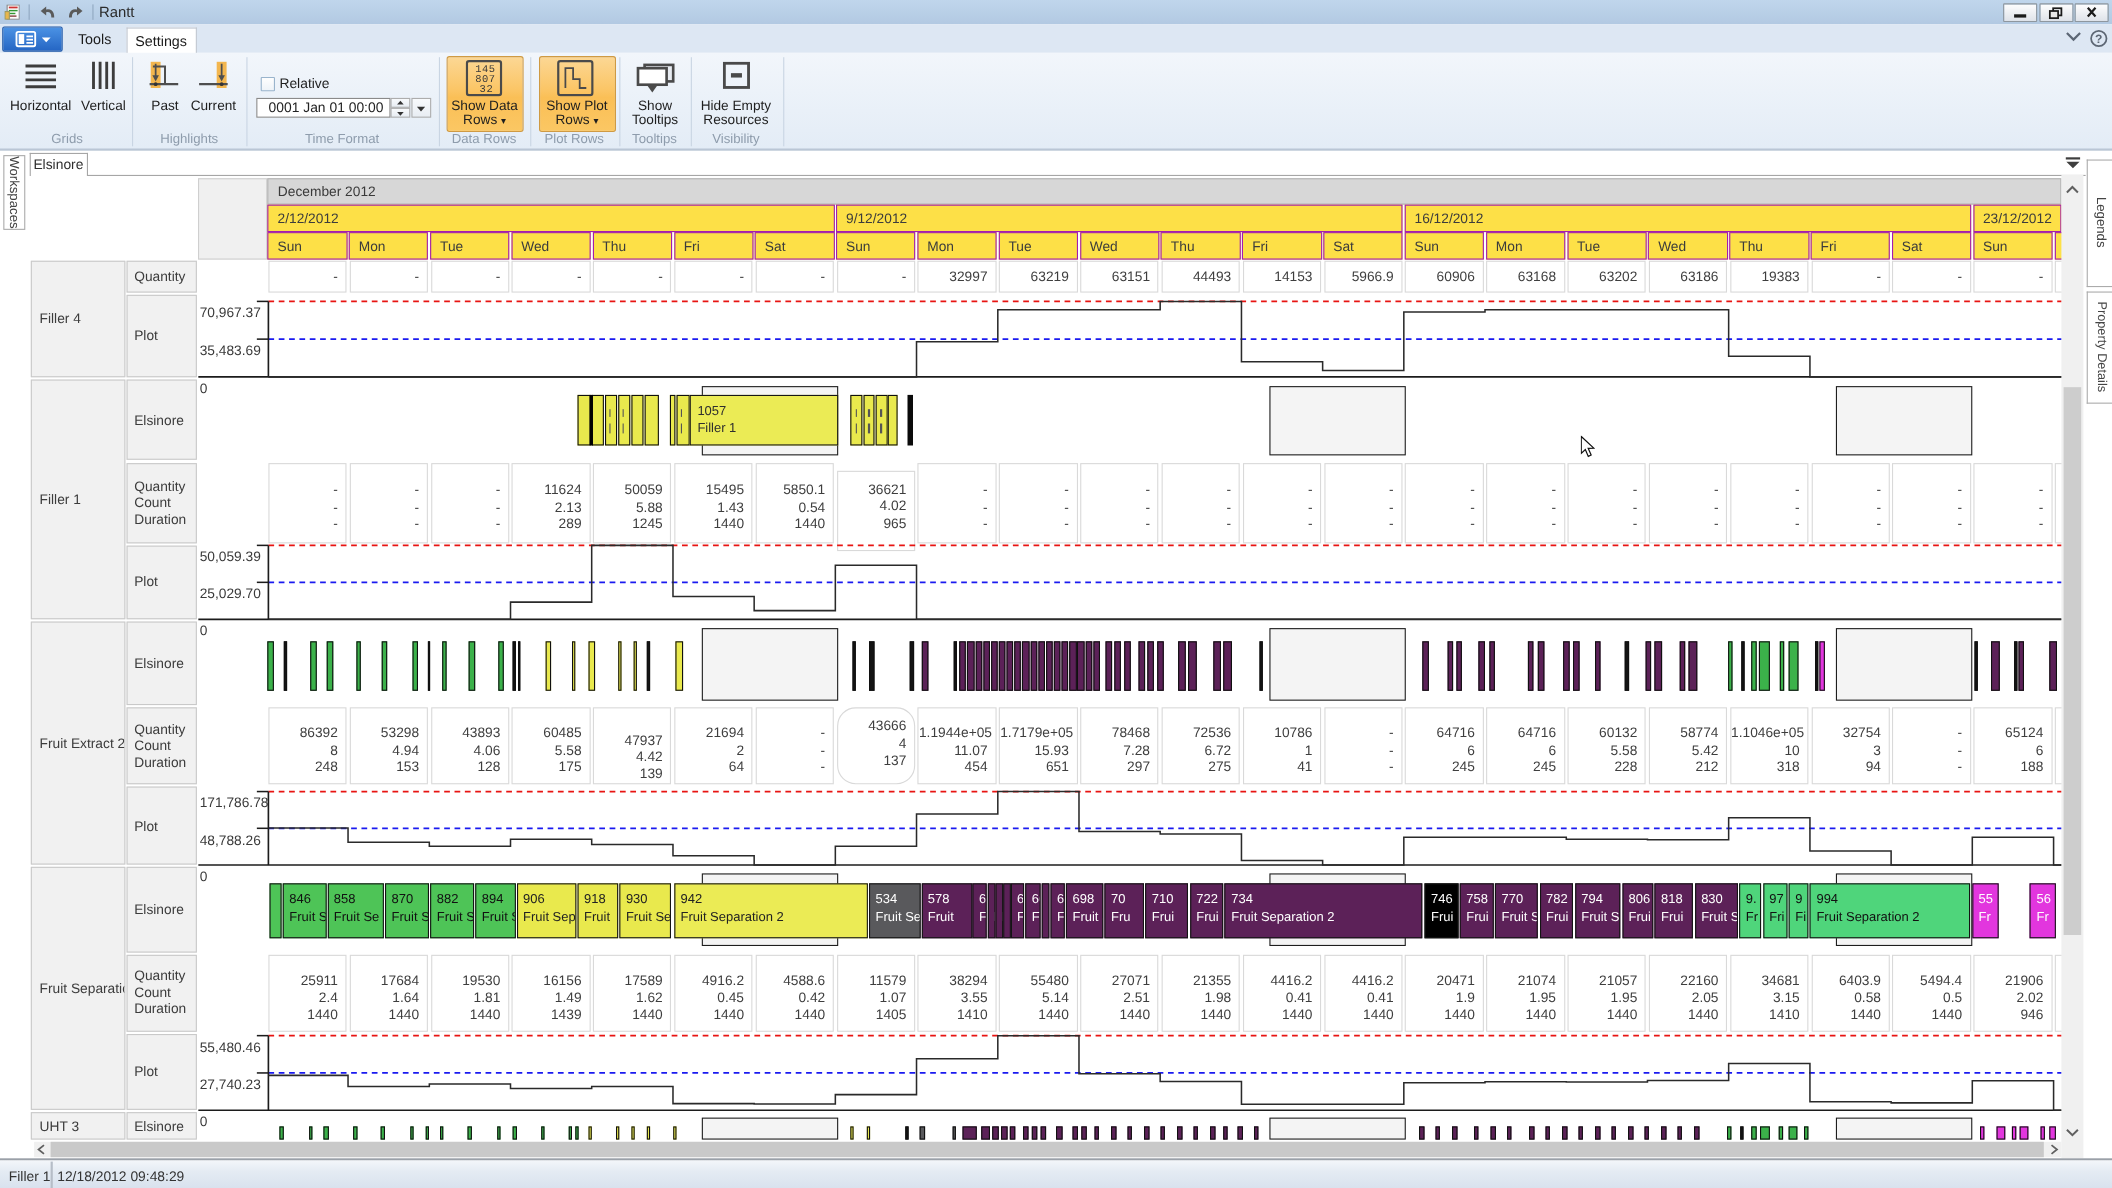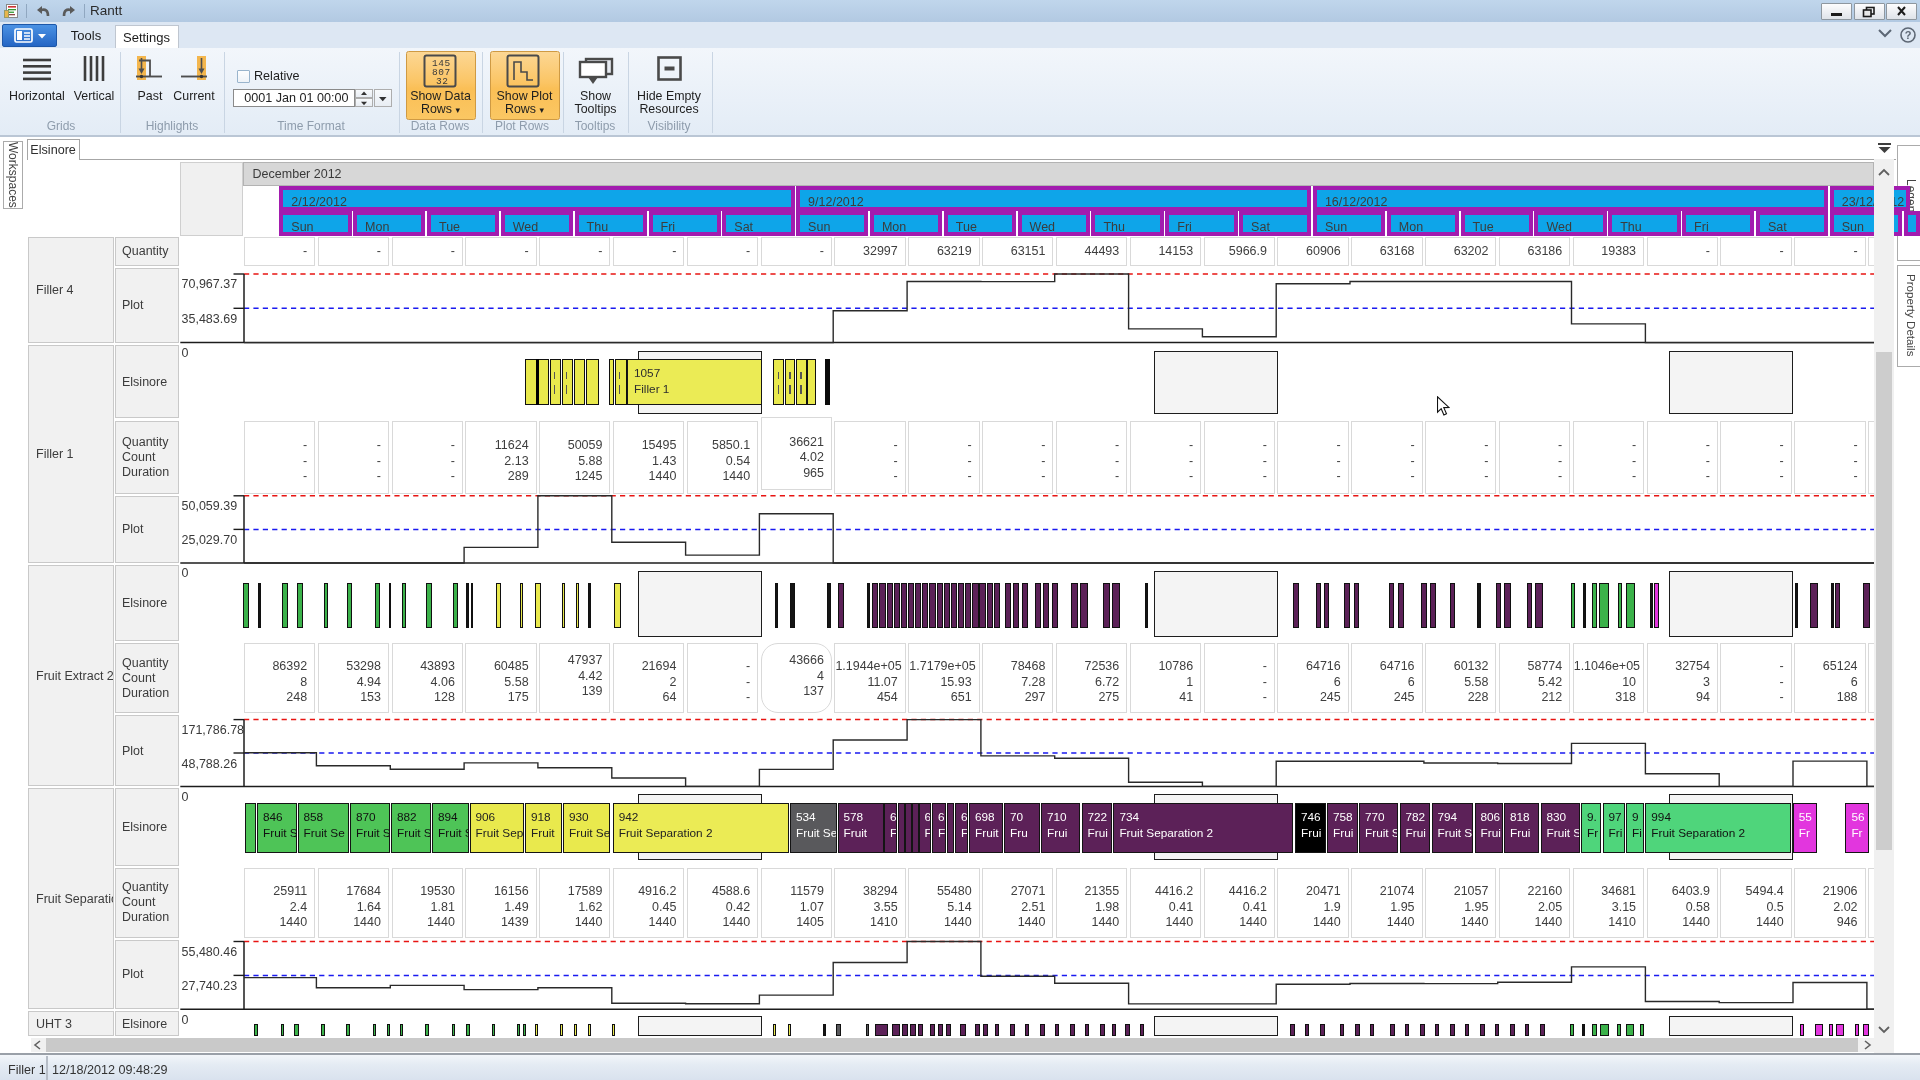--- a/index.html
+++ b/index.html
@@ -1,17 +1,17 @@
 <!DOCTYPE html>
 <html><head><meta charset="utf-8"><style>
 html,body{margin:0;padding:0;width:1920px;height:1080px;overflow:hidden;background:#fff;
 font-family:"Liberation Sans",sans-serif;}
 div{position:absolute;box-sizing:border-box;}
 svg{position:absolute;}
-.hc{background:#0ea5e9;border:4px solid #a21caf;color:#3c3c3c;font-size:12.5px;padding-left:8px;margin-left:36px;}
+.hc{background:#fde047;border:1px solid #a21caf;color:#3c3c3c;font-size:12.5px;padding-left:8px;}
 .mc{background:#d7d7d7;border:1px solid #b3b3b3;color:#3a3a3a;font-size:12.5px;padding-left:9px;}
 .dc{background:#fff;border:1px solid #d9d9d9;color:#3e3e3e;font-size:12.5px;text-align:right;padding-right:7px;}
 .lc{background:#f1f1f1;border:1px solid #c9c9c9;color:#3c3c3c;font-size:12.5px;overflow:hidden;}
 .axl{color:#3a3a3a;font-size:12.5px;}
 .vtab{background:#fff;border:1px solid #ababab;color:#444;font-size:12px;}
 .grp{color:#8e9cac;font-size:12px;text-align:center;}
 .btx{color:#1e1e1e;font-size:12.4px;text-align:center;line-height:13.5px;}
 </style></head><body>
 
 <div style="left:0.0px;top:0.0px;width:1920.0px;height:22.0px;background:linear-gradient(#c0d6ec,#b2c9e2);"></div>
@@ -273,21 +273,21 @@
   </div>
 <div class="dc" style="left:539.1px;top:420.5px;width:71.4px;height:73.2px;display:flex;flex-direction:column;justify-content:center;line-height:15.4px;padding-top:9px;">
     <span style="position:relative">50059<br>5.88<br>1245</span>
   </div>
 <div class="dc" style="left:613.0px;top:420.5px;width:71.4px;height:73.2px;display:flex;flex-direction:column;justify-content:center;line-height:15.4px;padding-top:9px;">
     <span style="position:relative">15495<br>1.43<br>1440</span>
   </div>
 <div class="dc" style="left:686.8px;top:420.5px;width:71.4px;height:73.2px;display:flex;flex-direction:column;justify-content:center;line-height:15.4px;padding-top:9px;">
     <span style="position:relative">5850.1<br>0.54<br>1440</span>
   </div>
-<div class="dc" style="left:760.6px;top:417px;width:71.4px;height:73.2px;display:flex;flex-direction:column;justify-content:center;line-height:15.4px;padding-top:9px;">
+<div class="dc" style="left:760.6px;top:428px;width:71.4px;height:73.2px;display:flex;flex-direction:column;justify-content:flex-start;line-height:15.4px;padding-top:9px;">
     <span style="position:relative">36621<br>4.02<br>965</span>
   </div>
 <div class="dc" style="left:834.4px;top:420.5px;width:71.4px;height:73.2px;display:flex;flex-direction:column;justify-content:center;line-height:15.4px;padding-top:9px;">
     <span style="position:relative">-<br>-<br>-</span>
   </div>
 <div class="dc" style="left:908.3px;top:420.5px;width:71.4px;height:73.2px;display:flex;flex-direction:column;justify-content:center;line-height:15.4px;padding-top:9px;">
     <span style="position:relative">-<br>-<br>-</span>
   </div>
 <div class="dc" style="left:982.1px;top:420.5px;width:71.4px;height:73.2px;display:flex;flex-direction:column;justify-content:center;line-height:15.4px;padding-top:9px;">
     <span style="position:relative">-<br>-<br>-</span>
@@ -331,21 +331,21 @@
   </div>
 <div class="dc" style="left:317.6px;top:643.3px;width:71.4px;height:69.6px;display:flex;flex-direction:column;justify-content:center;line-height:15.4px;padding-top:9px;">
     <span style="position:relative">53298<br>4.94<br>153</span>
   </div>
 <div class="dc" style="left:391.5px;top:643.3px;width:71.4px;height:69.6px;display:flex;flex-direction:column;justify-content:center;line-height:15.4px;padding-top:9px;">
     <span style="position:relative">43893<br>4.06<br>128</span>
   </div>
 <div class="dc" style="left:465.3px;top:643.3px;width:71.4px;height:69.6px;display:flex;flex-direction:column;justify-content:center;line-height:15.4px;padding-top:9px;">
     <span style="position:relative">60485<br>5.58<br>175</span>
   </div>
-<div class="dc" style="left:539.1px;top:643.3px;width:71.4px;height:69.6px;display:flex;flex-direction:column;justify-content:flex-start;line-height:15.4px;padding-top:9px;">
+<div class="dc" style="left:539.1px;top:643.3px;width:71.4px;height:69.6px;display:flex;flex-direction:column;justify-content:flex-end;line-height:15.4px;padding-top:9px;">
     <span style="position:relative">47937<br>4.42<br>139</span>
   </div>
 <div class="dc" style="left:613.0px;top:643.3px;width:71.4px;height:69.6px;display:flex;flex-direction:column;justify-content:center;line-height:15.4px;padding-top:9px;">
     <span style="position:relative">21694<br>2<br>64</span>
   </div>
 <div class="dc" style="left:686.8px;top:643.3px;width:71.4px;height:69.6px;display:flex;flex-direction:column;justify-content:center;line-height:15.4px;padding-top:9px;">
     <span style="position:relative">-<br>-<br>-</span>
   </div>
 <div class="dc" style="left:760.6px;top:643.3px;width:71.4px;height:69.6px;display:flex;flex-direction:column;justify-content:flex-start;line-height:15.4px;padding-top:9px;border-radius:17px;">
     <span style="position:relative">43666<br>4<br>137</span>

